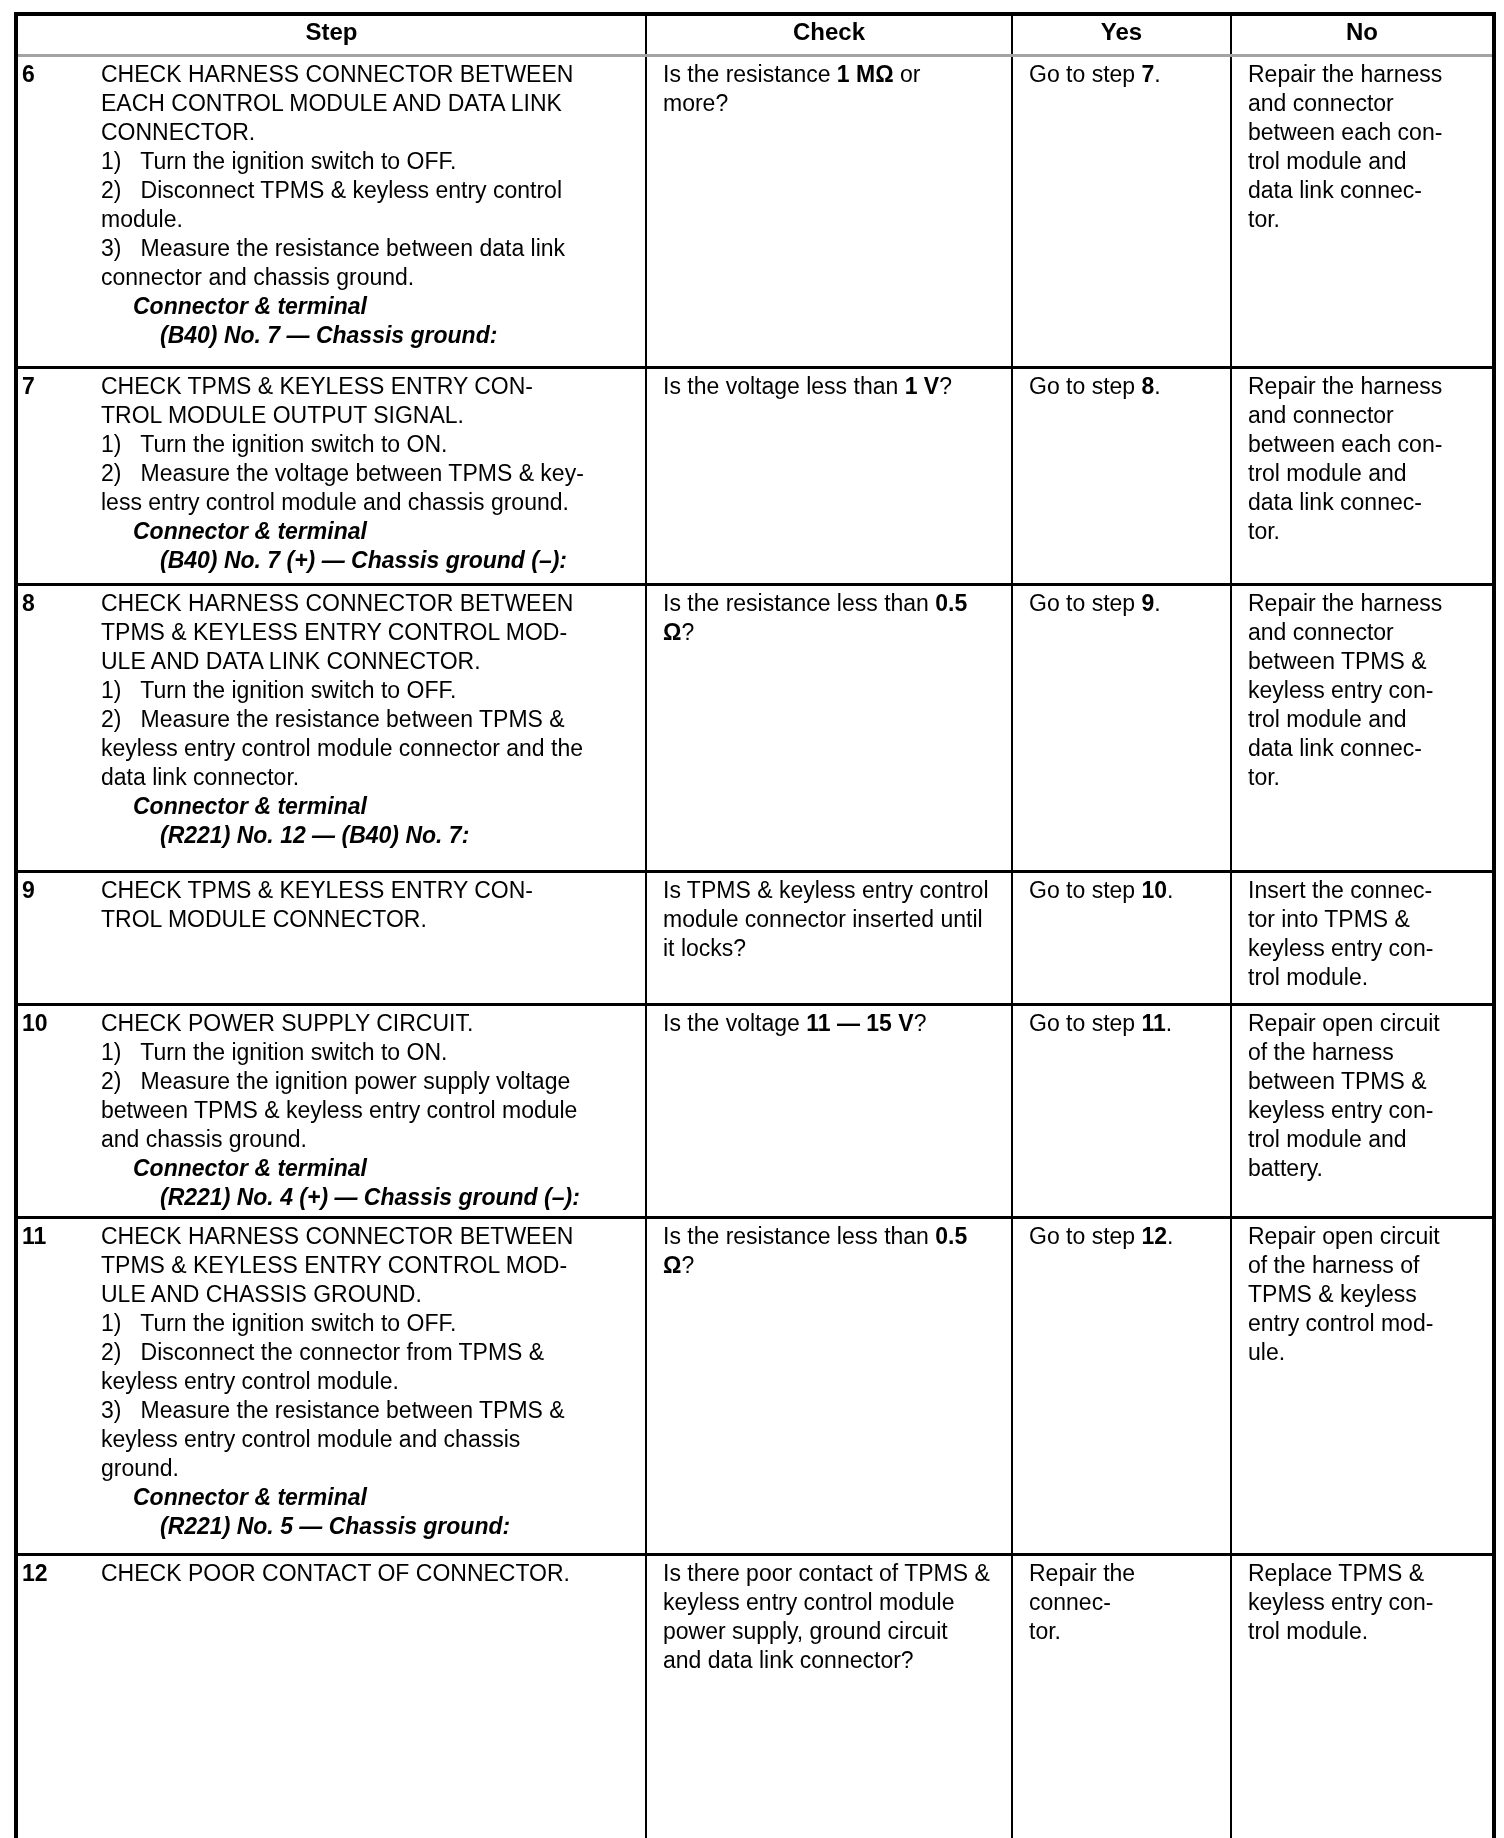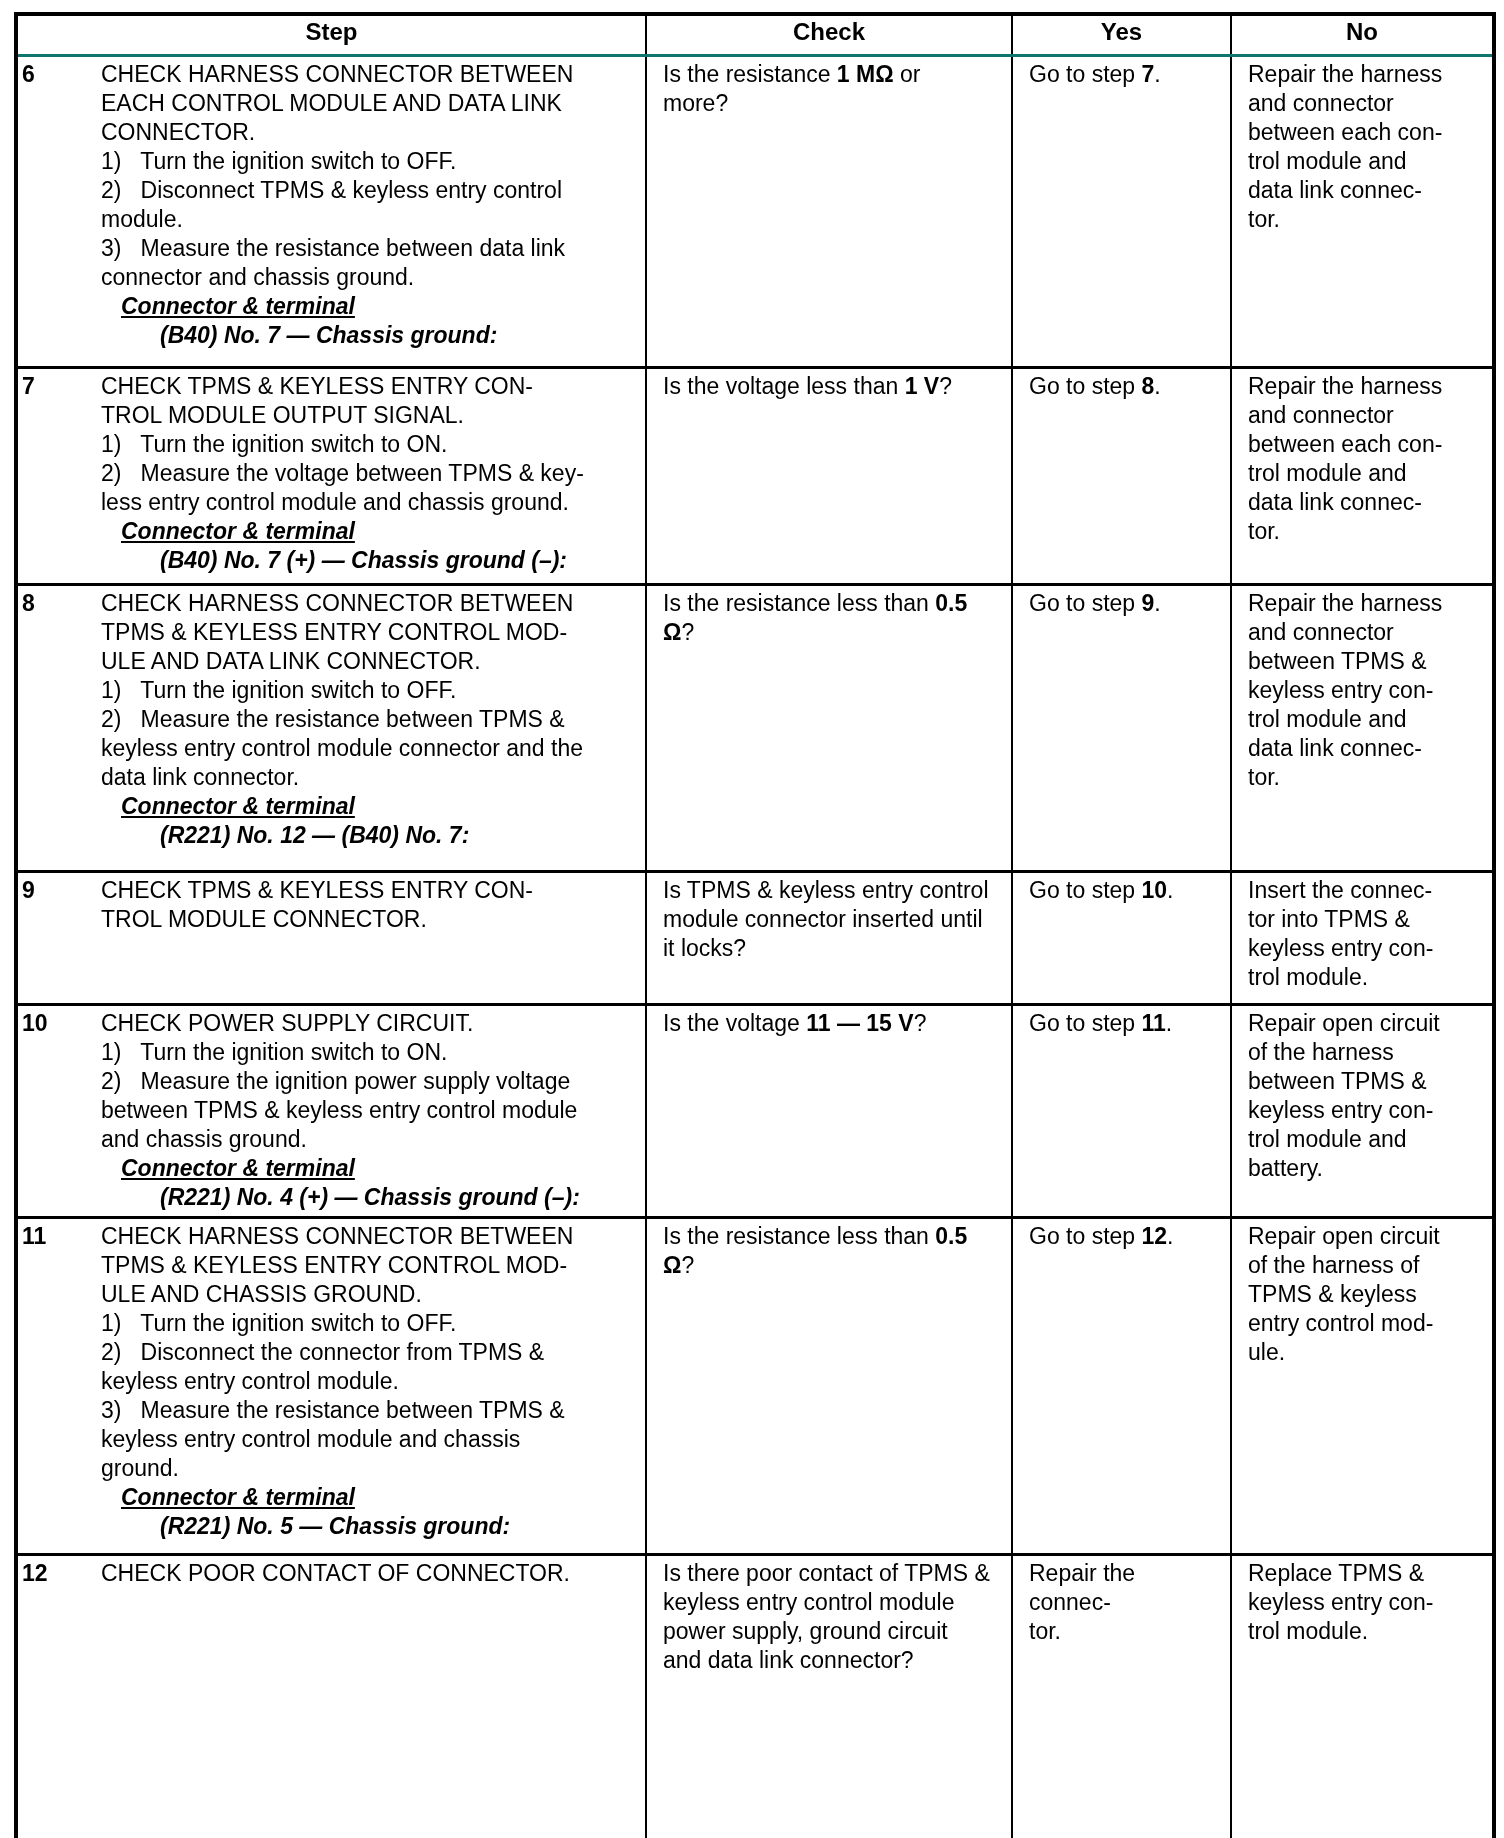--- a/index.html
+++ b/index.html
@@ -20,21 +20,21 @@
     border-collapse:collapse;
     table-layout:fixed;
     border:4px solid #000;
   }
   th, td{
     border:2px solid #000;
     vertical-align:top;
     padding:0;
   }
   thead th{
-    border-bottom:3px solid #0f766e;
+    border-bottom:3px solid #a3a3a3;
     font-weight:bold;
     font-size:24px;
     text-align:center;
     height:34px;
     padding:2px 0 2px 0;
     white-space:pre-wrap;
   }
   tbody td{
     border-top:3px solid #000;
     border-bottom:3px solid #000;
@@ -53,22 +53,21 @@
     flex:none;
     width:79px;
     font-weight:bold;
   }
   .step-body{flex:1;min-width:0;}
   .step-title{font-weight:normal;}
   .proc-item{}
   .conn-head{
     font-weight:bold;
     font-style:italic;
-    margin-left:20px;
-    text-decoration:underline;
+    margin-left:32px;
   }
   .conn-term{
     font-weight:bold;
     font-style:italic;
     margin-left:59px;
   }
   b{font-weight:bold;}
 </style>
 </head>
 <body>

